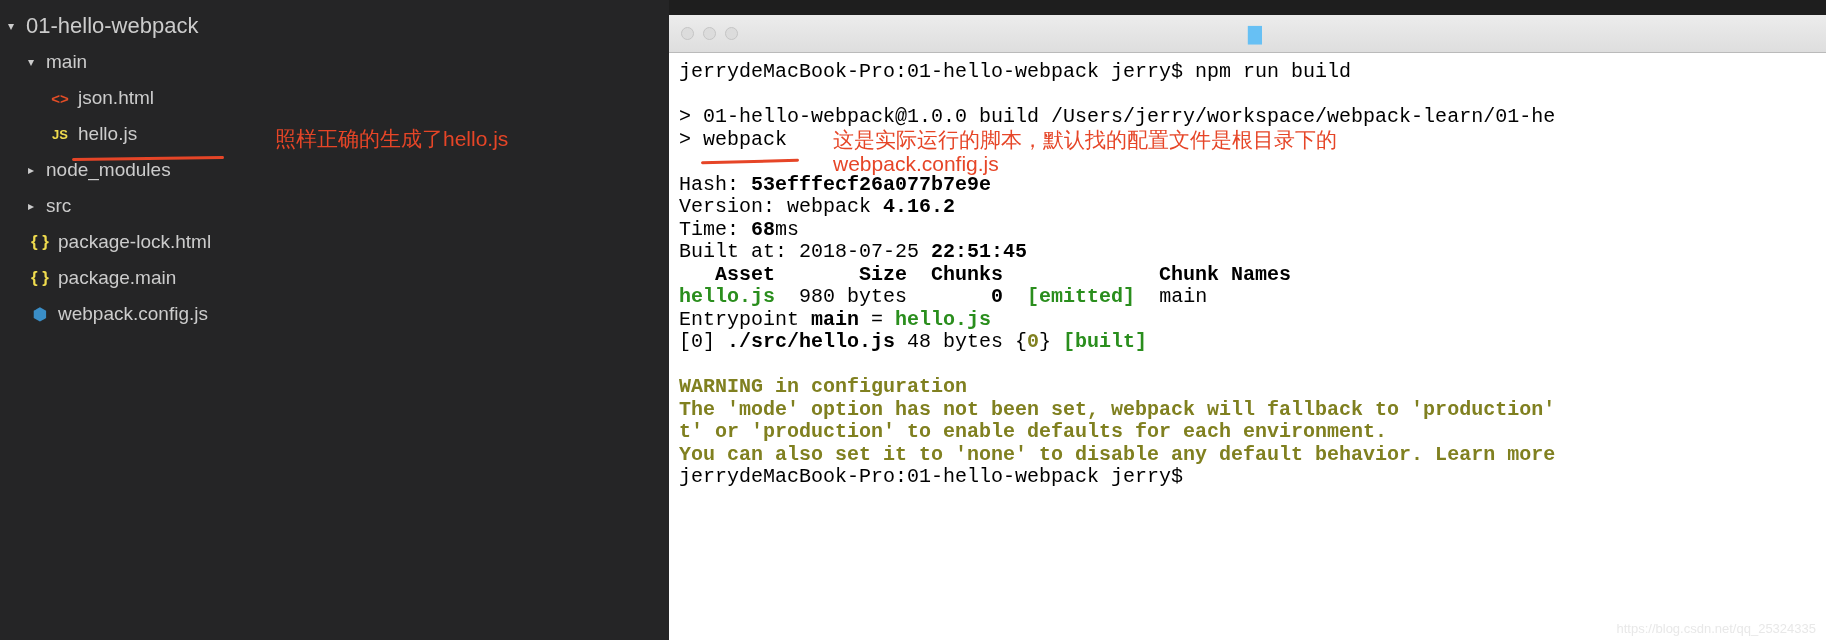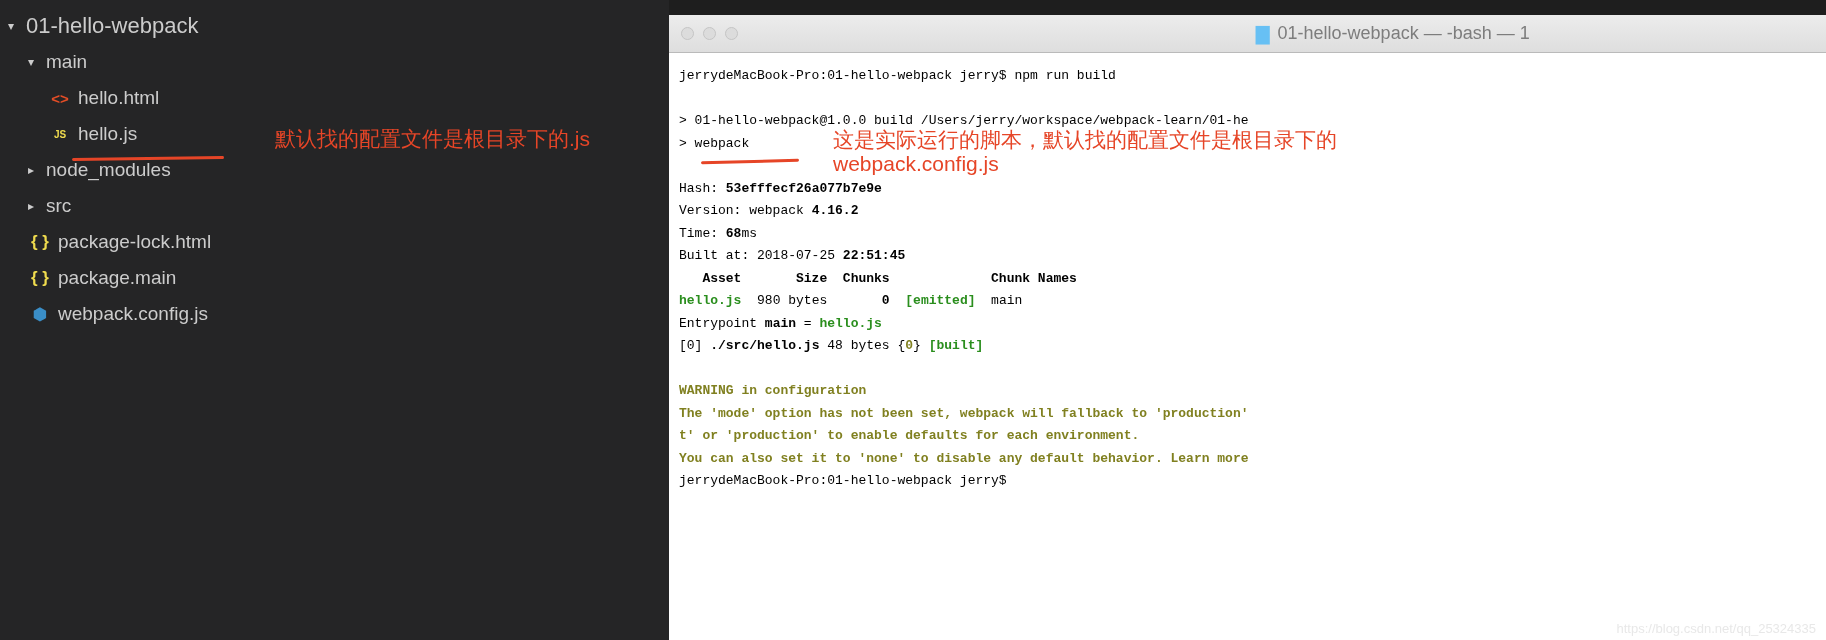--- a/index.html
+++ b/index.html
@@ -34,21 +34,21 @@
       margin-right: 4px;
     }
     .icon {
       width: 24px;
       display: inline-flex;
       justify-content: center;
       margin-right: 6px;
       font-size: 14px;
     }
     .icon-html { color: #e44d26; font-weight: bold; font-size: 15px; }
-    .icon-js { color: #f0dc4e; font-weight: bold; font-size: 10px; }
+    .icon-js { color: #f0dc4e; font-weight: bold; font-size: 13px; }
     .icon-json { color: #f0dc4e; font-weight: bold; font-size: 17px; }
     .icon-webpack { color: #3a8ec7; font-size: 17px; }
     .indent-0 { padding-left: 8px; }
     .indent-1 { padding-left: 28px; }
     .indent-2 { padding-left: 48px; }
     .root-name { font-size: 22px; color: #cccccc; }
     .annotation {
       position: absolute;
       color: #e64527;
       font-size: 21px;
@@ -97,27 +97,26 @@
       align-items: center;
       gap: 8px;
       color: #7d7d7d;
       font-size: 18px;
     }
     .folder-ico {
       color: #67c0f4;
       font-size: 18px;
     }
     .terminal-body {
-      padding: 0 10px;
+      padding: 8px 10px;
       font-family: Menlo, Monaco, "Courier New", monospace;
-      font-size: 13px;
+      font-size: 20px;
       line-height: 22.5px;
       color: #000000;
       white-space: pre;
-      margin-top: 12px;
     }
     .bold { font-weight: bold; }
     .green { color: #2a8e1d; font-weight: bold; }
     .olive { color: #808020; font-weight: bold; }
     .watermark {
       position: absolute;
       bottom: 4px;
       right: 10px;
       font-size: 13px;
       color: #e8e8e8;
@@ -133,21 +132,21 @@
     <span class="root-name">01-hello-webpack</span>
   </div>
 
   <div class="tree-item indent-1">
     <span class="chevron">▾</span>
     <span>main</span>
   </div>
 
   <div class="tree-item indent-2">
     <span class="icon icon-html">&lt;&gt;</span>
-    <span>hello.html</span>
+    <span>json.html</span>
   </div>
 
   <div class="tree-item indent-2">
     <span class="icon icon-js">JS</span>
     <span>hello.js</span>
   </div>
 
   <div class="tree-item indent-1">
     <span class="chevron">▸</span>
     <span>node_modules</span>
@@ -167,33 +166,32 @@
     <span class="icon icon-json">{ }</span>
     <span>package.main</span>
   </div>
 
   <div class="tree-item indent-1">
     <span class="icon icon-webpack">⬢</span>
     <span>webpack.config.js</span>
   </div>
 </div>
 
-<div class="annotation" style="left:275px; top:125px;">默认找的配置文件是根目录下的.js</div>
+<div class="annotation" style="left:275px; top:125px;">照样正确的生成了hello.js</div>
 <div class="underline-red" style="left:72px; top:157px; width:152px; transform: rotate(-0.8deg);"></div>
 
 <div class="terminal-window">
   <div class="terminal-titlebar">
     <div class="traffic-lights">
       <div class="traffic-light"></div>
       <div class="traffic-light"></div>
       <div class="traffic-light"></div>
     </div>
     <div class="titlebar-center">
       <span class="folder-ico">▇</span>
-      <span><span>01-hello-webpack</span><span> — -bash — 1</span></span>
     </div>
   </div>
   <div class="terminal-body"><span>jerrydeMacBook-Pro:01-hello-webpack jerry$ npm run build</span>
 <span></span>
 <span>&gt; 01-hello-webpack@1.0.0 build /Users/jerry/workspace/webpack-learn/01-he</span>
 <span>&gt; webpack</span>
 <span></span>
 <span>Hash: </span><span class="bold">53efffecf26a077b7e9e</span>
 <span>Version: webpack </span><span class="bold">4.16.2</span>
 <span>Time: </span><span class="bold">68</span><span>ms</span>

